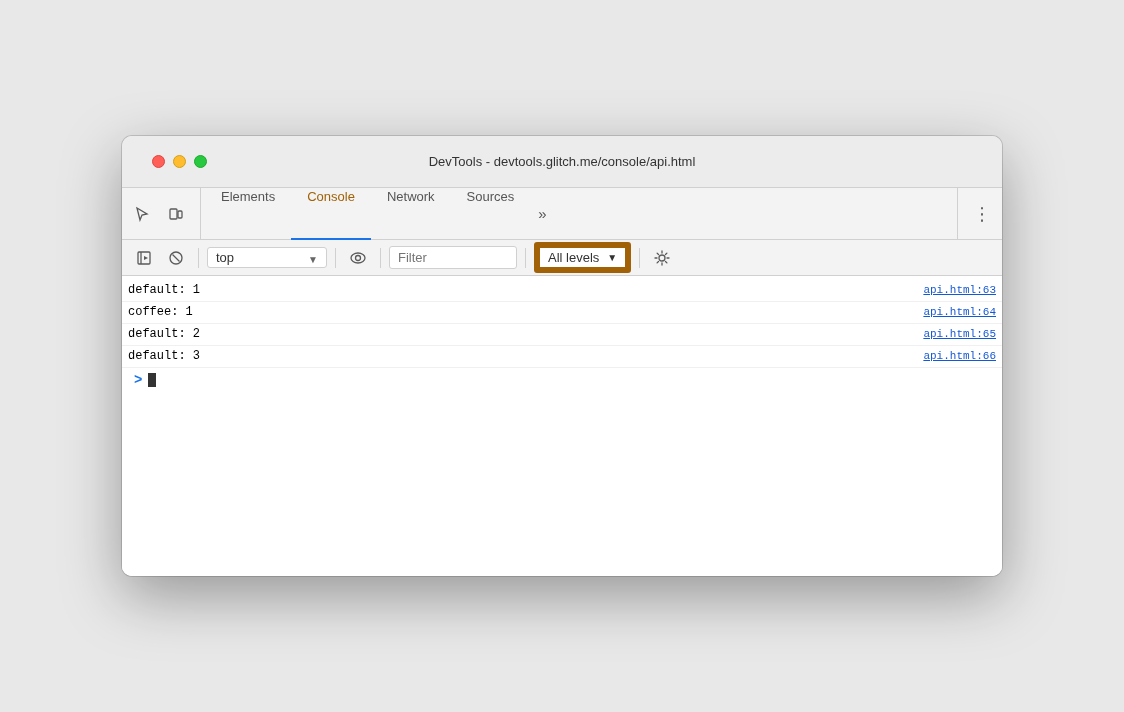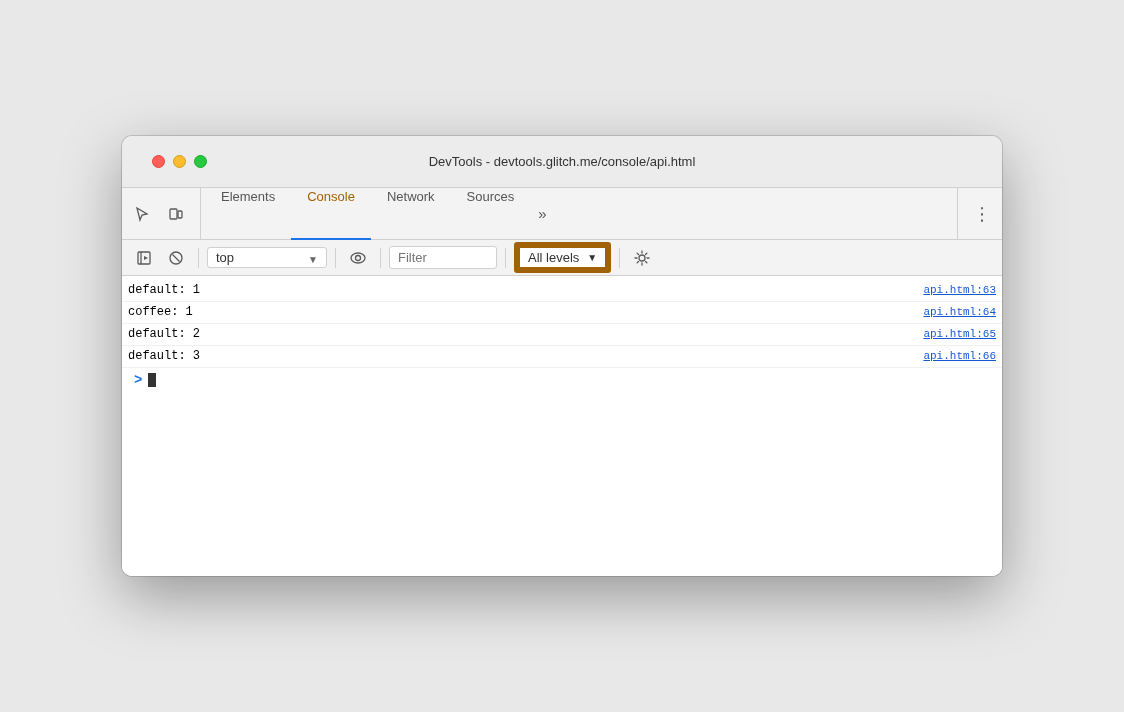--- a/index.html
+++ b/index.html
@@ -191,21 +191,21 @@
       color: #666;
     }
 
     .filter-input {
       background: #fff;
       border: 1px solid #d0d0d0;
       border-radius: 3px;
       padding: 3px 8px;
       font-size: 13px;
       color: #333;
-      width: 108px;
+      width: 128px;
       outline: none;
     }
 
     .levels-selector {
       display: flex;
       align-items: center;
       background: #fff;
       border: 6px solid #a16207;
       border-radius: 3px;
       padding: 2px 8px;

